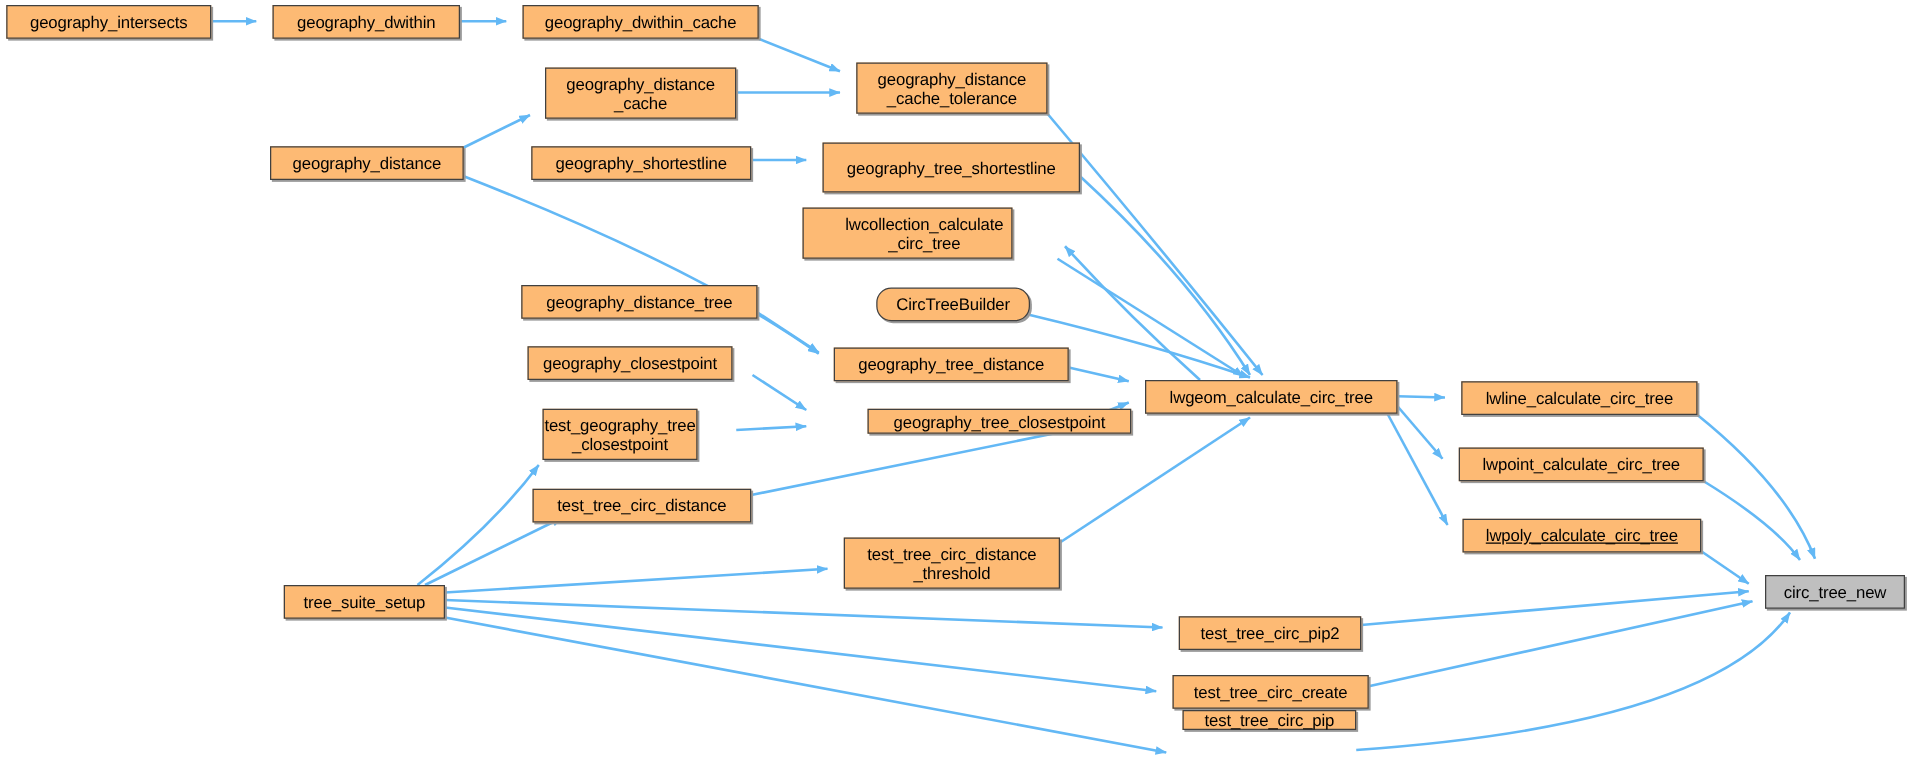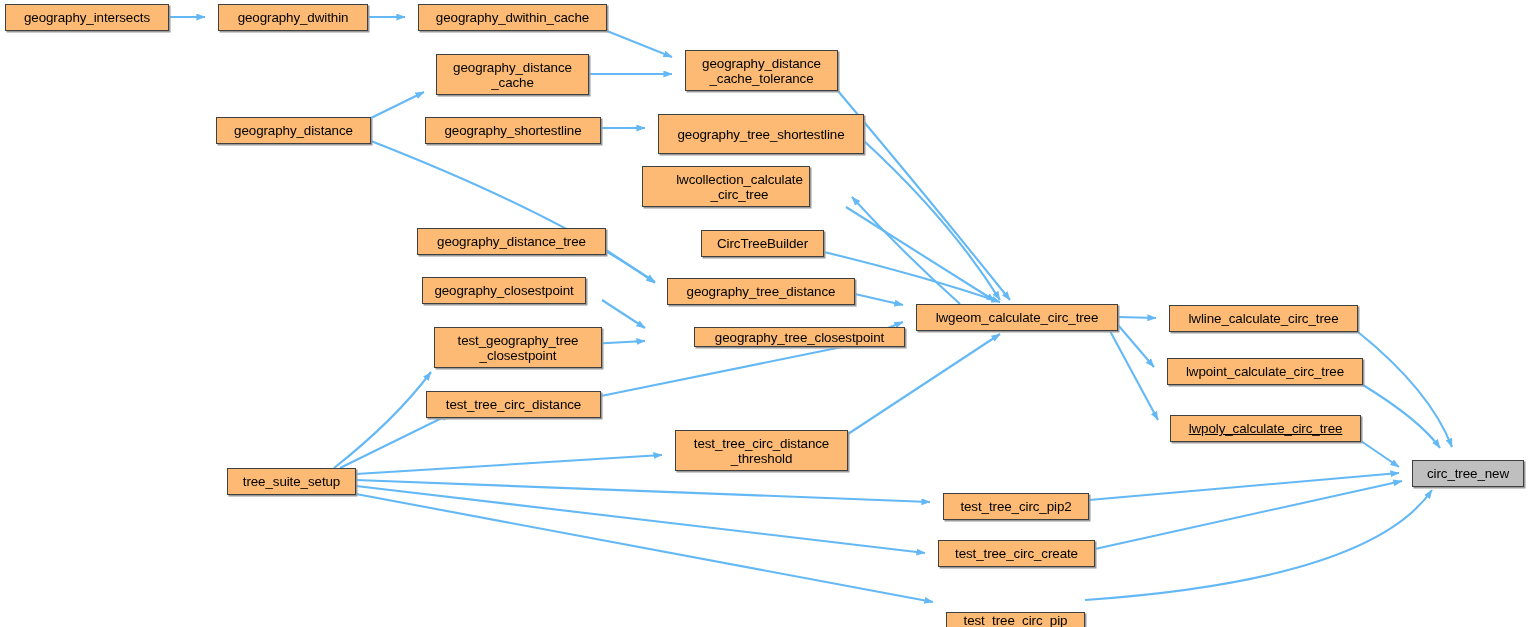--- a/index.html
+++ b/index.html
@@ -96,32 +96,32 @@
       <div class="node" style="left: 436px; top: 54px; width: 153px; height: 41px;">geography_distance
 _cache</div>
       <div class="node" style="left: 685px; top: 50px; width: 153px; height: 41px;">geography_distance
 _cache_tolerance</div>
       <div class="node" style="left: 216px; top: 117px; width: 155px; height: 27px;">geography_distance</div>
       <div class="node" style="left: 425px; top: 117px; width: 176px; height: 27px;">geography_shortestline</div>
       <div class="node" style="left: 658px; top: 114px; width: 206px; height: 40px;">geography_tree_shortestline</div>
       <div class="node" style="left: 642px; top: 166px; width: 168px; height: 41px; padding-left: 27px;">lwcollection_calculate
 _circ_tree</div>
       <div class="node" style="left: 417px; top: 228px; width: 189px; height: 27px;">geography_distance_tree</div>
-      <div class="node" style="left: 701px; top: 230px; width: 123px; height: 27px;">CircTreeBuilder</div>
+      <div class="node" style="left: 701px; top: 230px; width: 123px; height: 27px; border-radius: 12px;">CircTreeBuilder</div>
       <div class="node" style="left: 422px; top: 277px; width: 164px; height: 27px;">geography_closestpoint</div>
       <div class="node" style="left: 667px; top: 278px; width: 188px; height: 27px;">geography_tree_distance</div>
       <div class="node" style="left: 916px; top: 304px; width: 202px; height: 27px;">lwgeom_calculate_circ_tree</div>
       <div class="node" style="left: 1169px; top: 305px; width: 189px; height: 27px;">lwline_calculate_circ_tree</div>
-      <div class="node" style="left: 434px; top: 327px; width: 168px; height: 41px;">test_geography_tree
+      <div class="node" style="left: 434px; top: 327px; width: 124px; height: 41px;">test_geography_tree
 _closestpoint</div>
       <div class="node" style="left: 694px; top: 327px; width: 211px; height: 20px;">geography_tree_closestpoint</div>
       <div class="node" style="left: 1167px; top: 358px; width: 196px; height: 27px;">lwpoint_calculate_circ_tree</div>
       <div class="node" style="left: 426px; top: 391px; width: 175px; height: 27px;">test_tree_circ_distance</div>
       <div class="node" style="left: 1170px; top: 415px; width: 191px; height: 27px; text-decoration: underline;">lwpoly_calculate_circ_tree</div>
       <div class="node" style="left: 675px; top: 430px; width: 173px; height: 41px;">test_tree_circ_distance
 _threshold</div>
       <div class="node highlight" style="left: 1412px; top: 460px; width: 112px; height: 27px;">circ_tree_new</div>
       <div class="node" style="left: 227px; top: 468px; width: 129px; height: 27px;">tree_suite_setup</div>
       <div class="node" style="left: 943px; top: 493px; width: 146px; height: 27px;">test_tree_circ_pip2</div>
       <div class="node" style="left: 938px; top: 540px; width: 157px; height: 27px;">test_tree_circ_create</div>
-      <div class="node" style="left: 946px; top: 612px; width: 139px; height: 16px;">test_tree_circ_pip</div>
+      <div class="node" style="left: 946px; top: 568px; width: 139px; height: 16px;">test_tree_circ_pip</div>
     </div>
 </div>
 
 </body></html>

